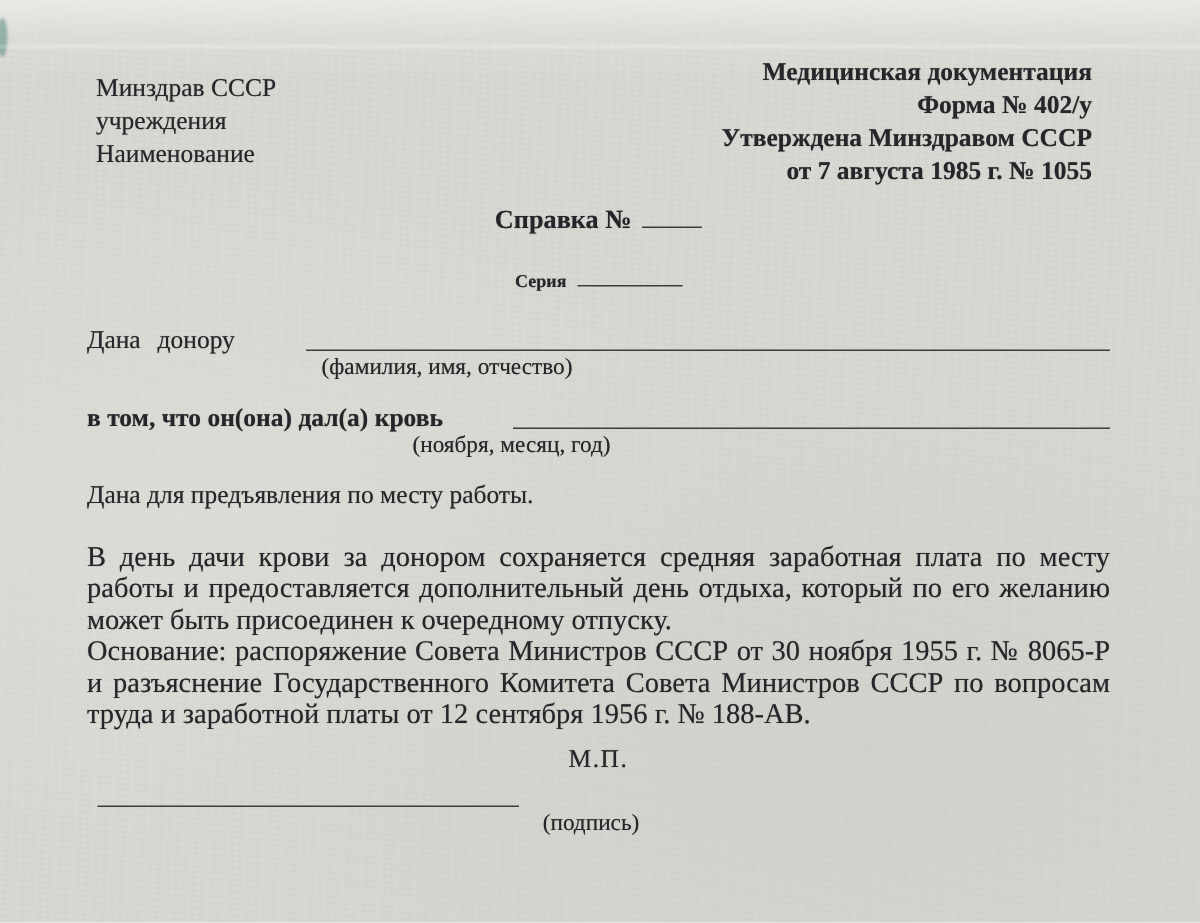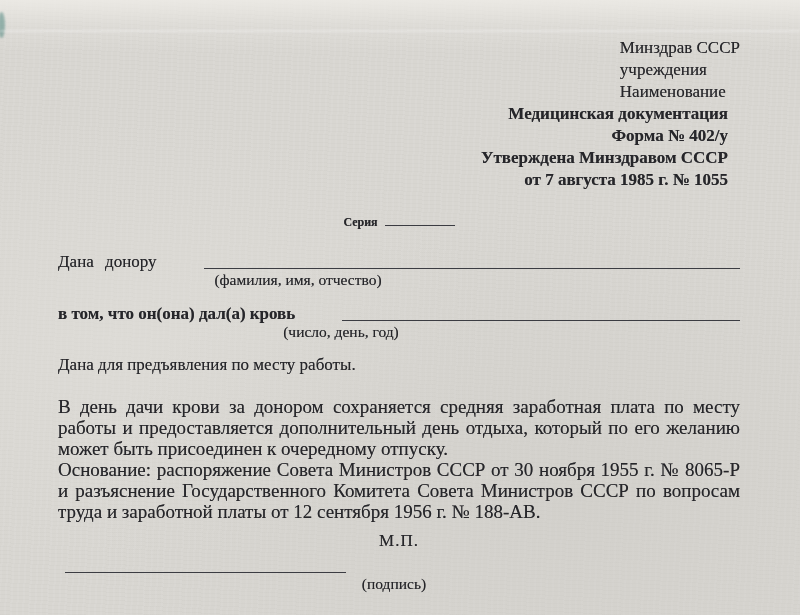--- a/index.html
+++ b/index.html
@@ -27,21 +27,21 @@
     background: #47827a; opacity: .5;
     border-radius: 50%;
     filter: blur(1.2px);
   }
   .crease {
     position: absolute; left: 0; top: 30px;
     width: 100%; height: 2px;
     background: rgba(255,255,255,0.30);
     filter: blur(1px);
   }
-  .hdr { display: flex; justify-content: space-between; align-items: flex-end; flex-direction: column; }
+  .hdr { display: flex; justify-content: space-between; align-items: center; }
   .hdr-left  { font-size: 17px; line-height: 22px; margin-left: 6px; }
   .hdr-right { font-size: 17px; line-height: 22px; font-weight: bold; text-align: right; margin-right: 12px; }
 
   .title-row  { margin-top: 12px; text-align: center; font-size: 17.5px; line-height: 19px; }
   .title-label{ font-weight: bold; }
   .blank {
     display: inline-block;
     border-bottom: 1.5px solid #3b3c42;
     height: 13px;
     vertical-align: baseline;
@@ -85,36 +85,39 @@
       <div>Наименование</div>
     </div>
     <div class="hdr-right">
       <div>Медицинская документация</div>
       <div>Форма № 402/у</div>
       <div>Утверждена Минздравом СССР</div>
       <div>от 7 августа 1985 г. № 1055</div>
     </div>
   </div>
 
+  <div class="title-row">
+    <span class="title-label">Справка №</span><span class="blank num-blank"></span>
+  </div>
 
   <div class="series-row">
     <span>Серия</span><span class="blank series-blank"></span>
   </div>
 
   <div class="field-row donor-row">
     <span class="donor-label">Дана донору</span>
     <span class="fill"></span>
   </div>
   <div class="hint hint-fio">(фамилия, имя, отчество)</div>
 
   <div class="field-row blood-row">
     <span class="blood-label">в том, что он(она) дал(а) кровь</span>
     <span class="fill"></span>
   </div>
-  <div class="hint hint-date">(число, день, год)</div>
+  <div class="hint hint-date">(ноября, месяц, год)</div>
 
   <p class="purpose">Дана для предъявления по месту работы.</p>
 
   <p class="para">В день дачи крови за донором сохраняется средняя заработная плата по месту работы и предоставляется дополнительный день отдыха, который по его желанию может быть присоединен к очередному отпуску.</p>
   <p class="para">Основание: распоряжение Совета Министров СССР от 30 ноября 1955 г. № 8065-Р и разъяснение Государственного Комитета Совета Министров СССР по вопросам труда и заработной платы от 12 сентября 1956 г. № 188-АВ.</p>
 
   <div class="stamp">М.П.</div>
 
   <div class="field-row issuer-row">
     <span class="fill sign-fill"></span>

